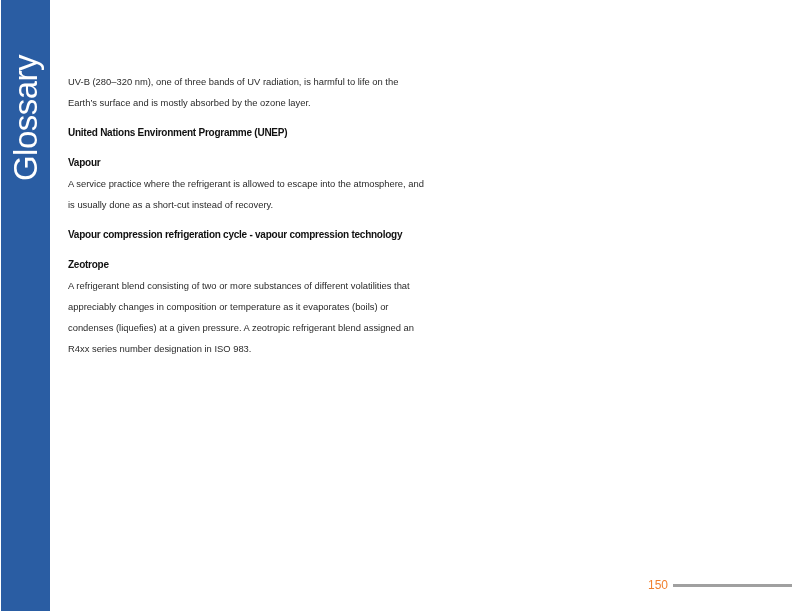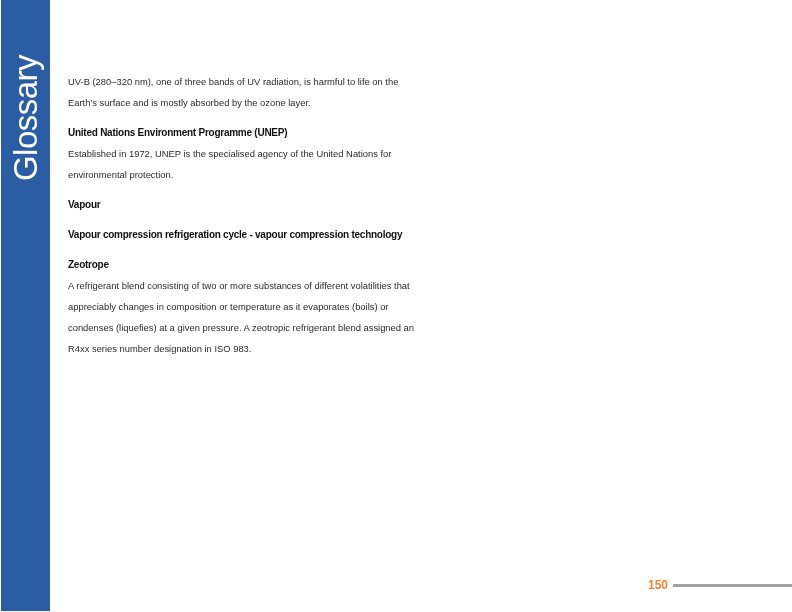--- a/index.html
+++ b/index.html
@@ -24,46 +24,46 @@
     font-size: 9.4px; line-height: 21px;
   }
   .entry { margin-bottom: 9px; }
   .term {
     font-weight: bold; font-size: 10px; letter-spacing: -0.25px;
     color: #111111; margin-bottom: 0px;
   }
   .def { color: #2a2a2a; }
   .footer-num {
     position: absolute; left: 648px; top: 578px;
-    color: #f07f2d; font-weight: bold; font-size: 12px;
+    color: #f07f2d; font-weight: normal; font-size: 12px;
   }
   .footer-line {
     position: absolute; left: 673px; top: 584px; width: 119px; height: 3px;
     background: #a0a0a0;
   }
 </style>
 </head>
 <body>
 
 <div class="sidebar">
   <div class="sidebar-title">Glossary</div>
 </div>
 
 <div class="content">
   <div class="entry">
     <div class="def">UV-B (280–320 nm), one of three bands of UV radiation, is harmful to life on the Earth’s surface and is mostly absorbed by the ozone layer.</div>
   </div>
 
   <div class="entry">
     <div class="term">United Nations Environment Programme (UNEP)</div>
-    <div class="def">Established in 1972, UNEP is the specialised agency of the United Nations for environmental protection.</div>
   </div>
 
   <div class="entry">
     <div class="term">Vapour</div>
+    <div class="def">A service practice where the refrigerant is allowed to escape into the atmosphere, and is usually done as a short-cut instead of recovery.</div>
   </div>
 
   <div class="entry">
     <div class="term">Vapour compression refrigeration cycle - vapour compression technology</div>
   </div>
 
 
   <div class="entry">
     <div class="term">Zeotrope</div>
     <div class="def">A refrigerant blend consisting of two or more substances of different volatilities that appreciably changes in composition or temperature as it evaporates (boils) or condenses (liquefies) at a given pressure. A zeotropic refrigerant blend assigned an R4xx series number designation in ISO 983.</div>

